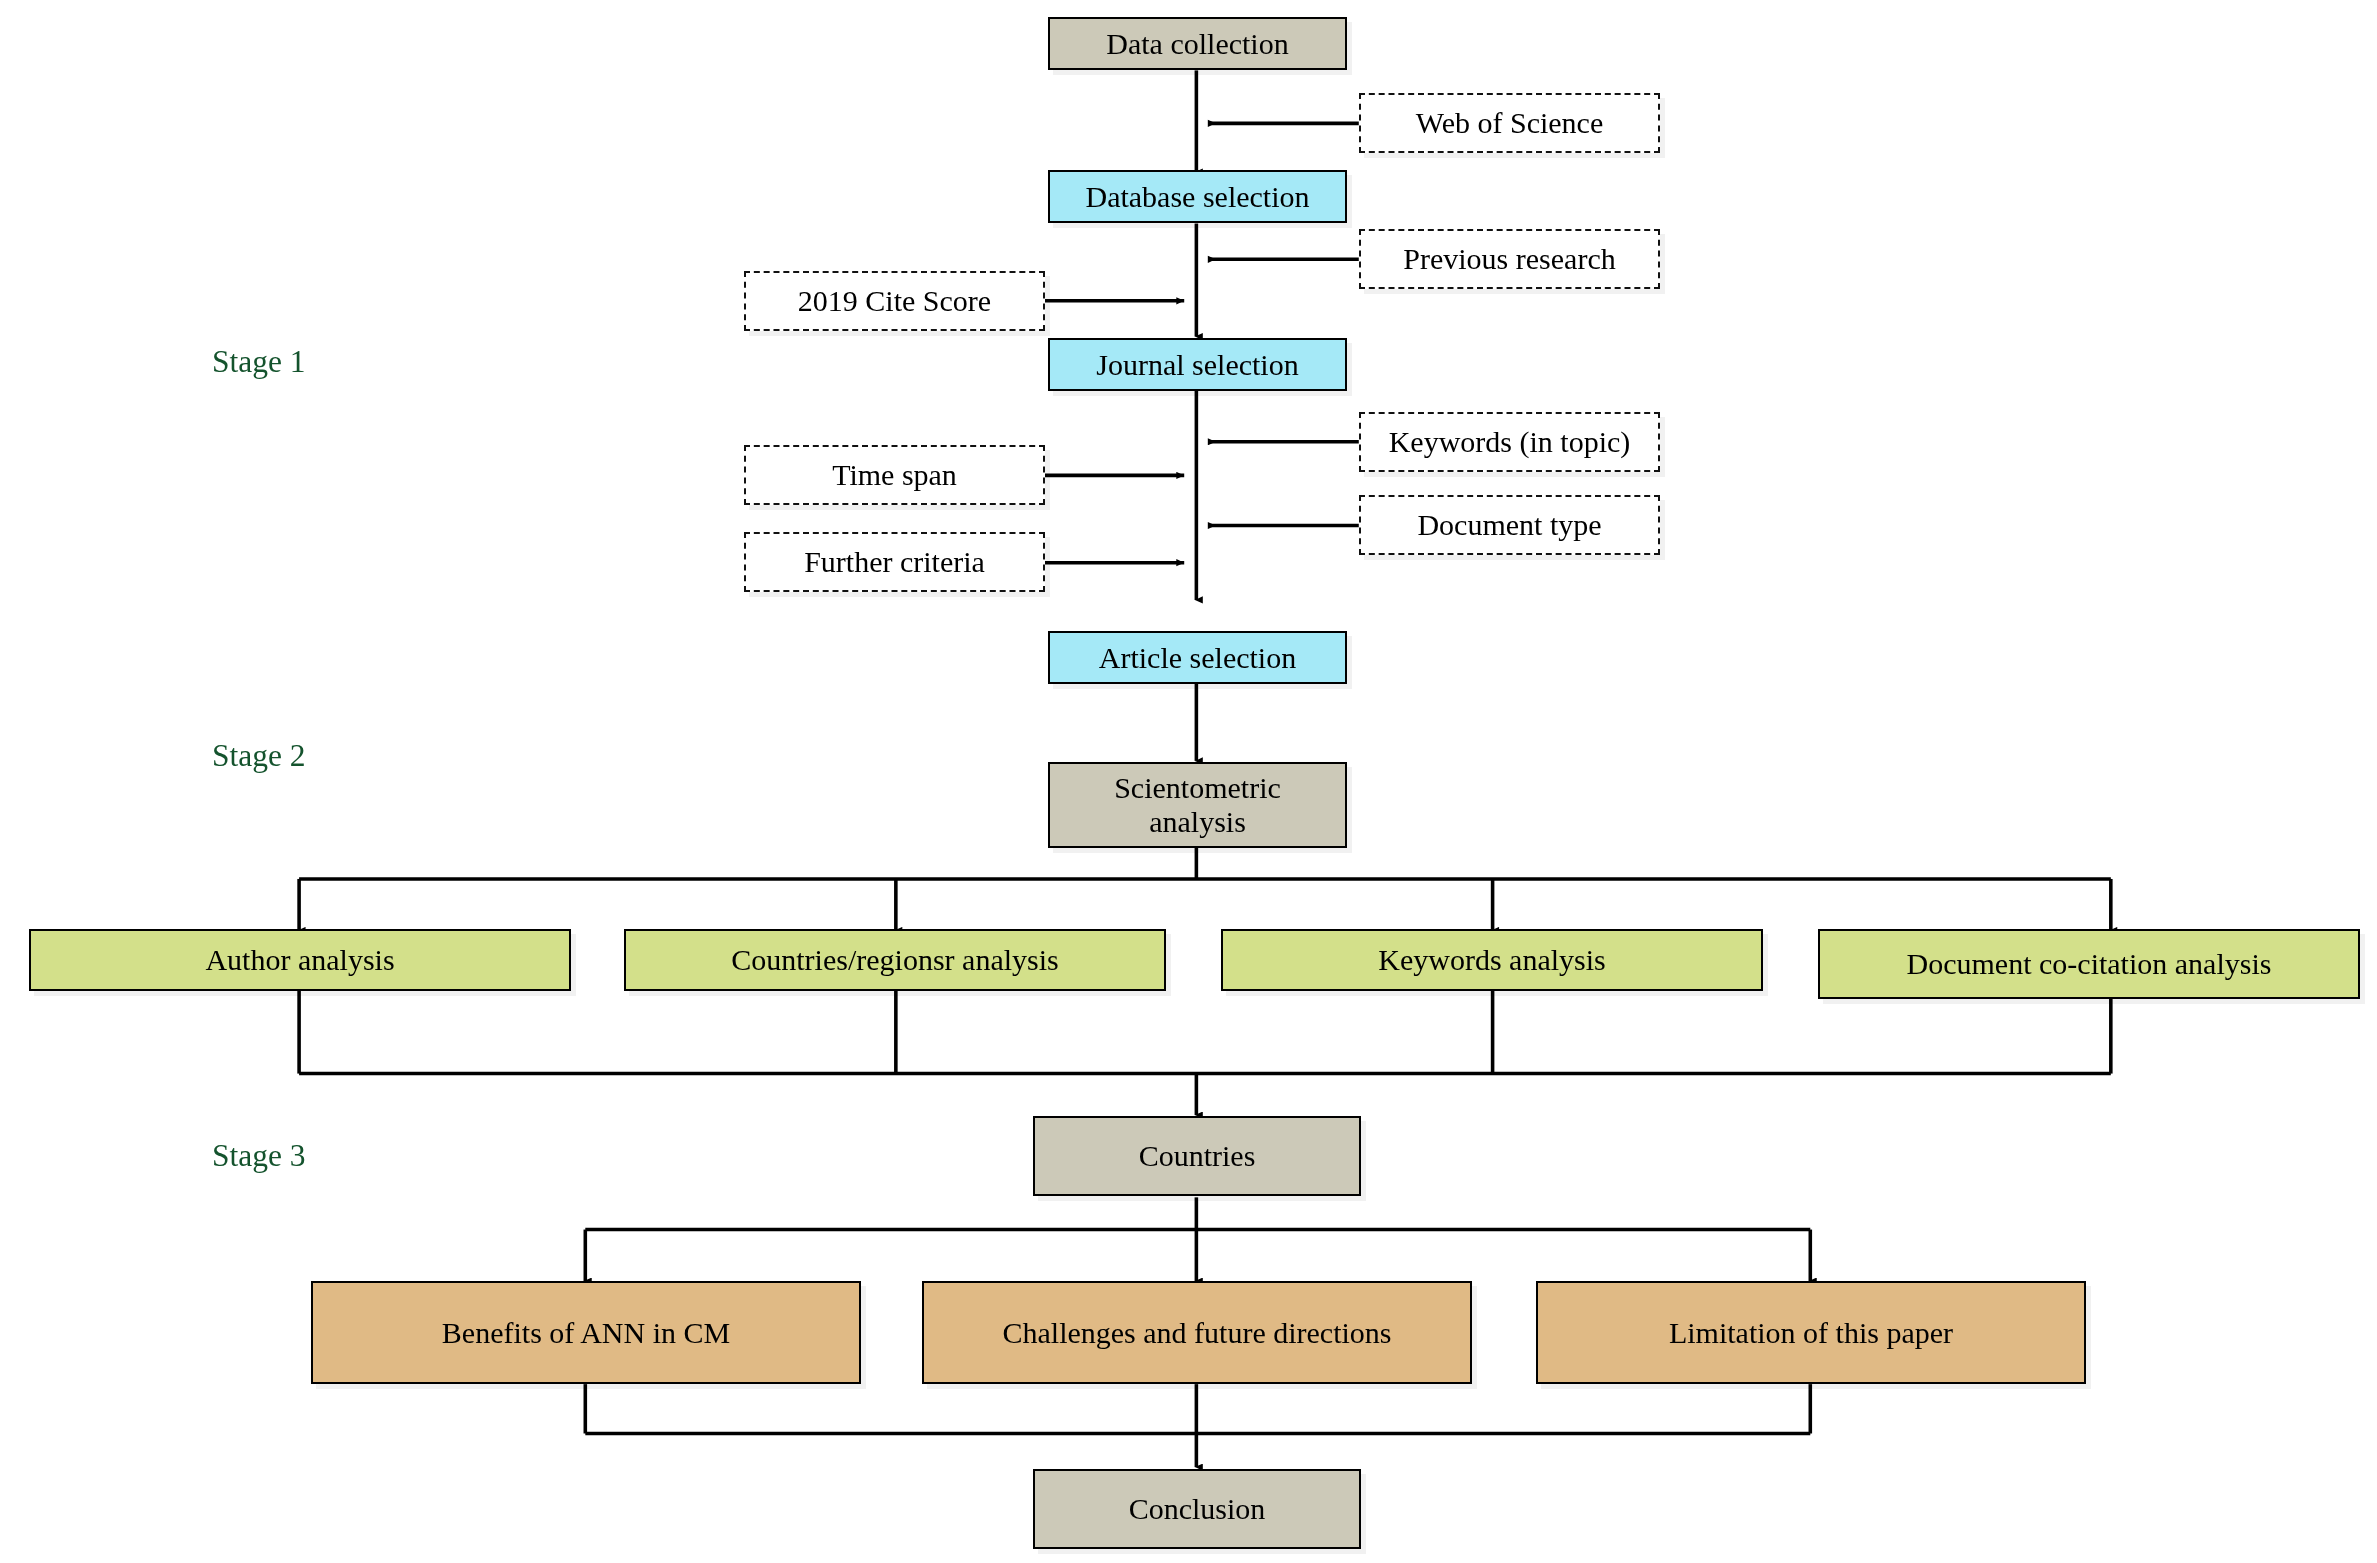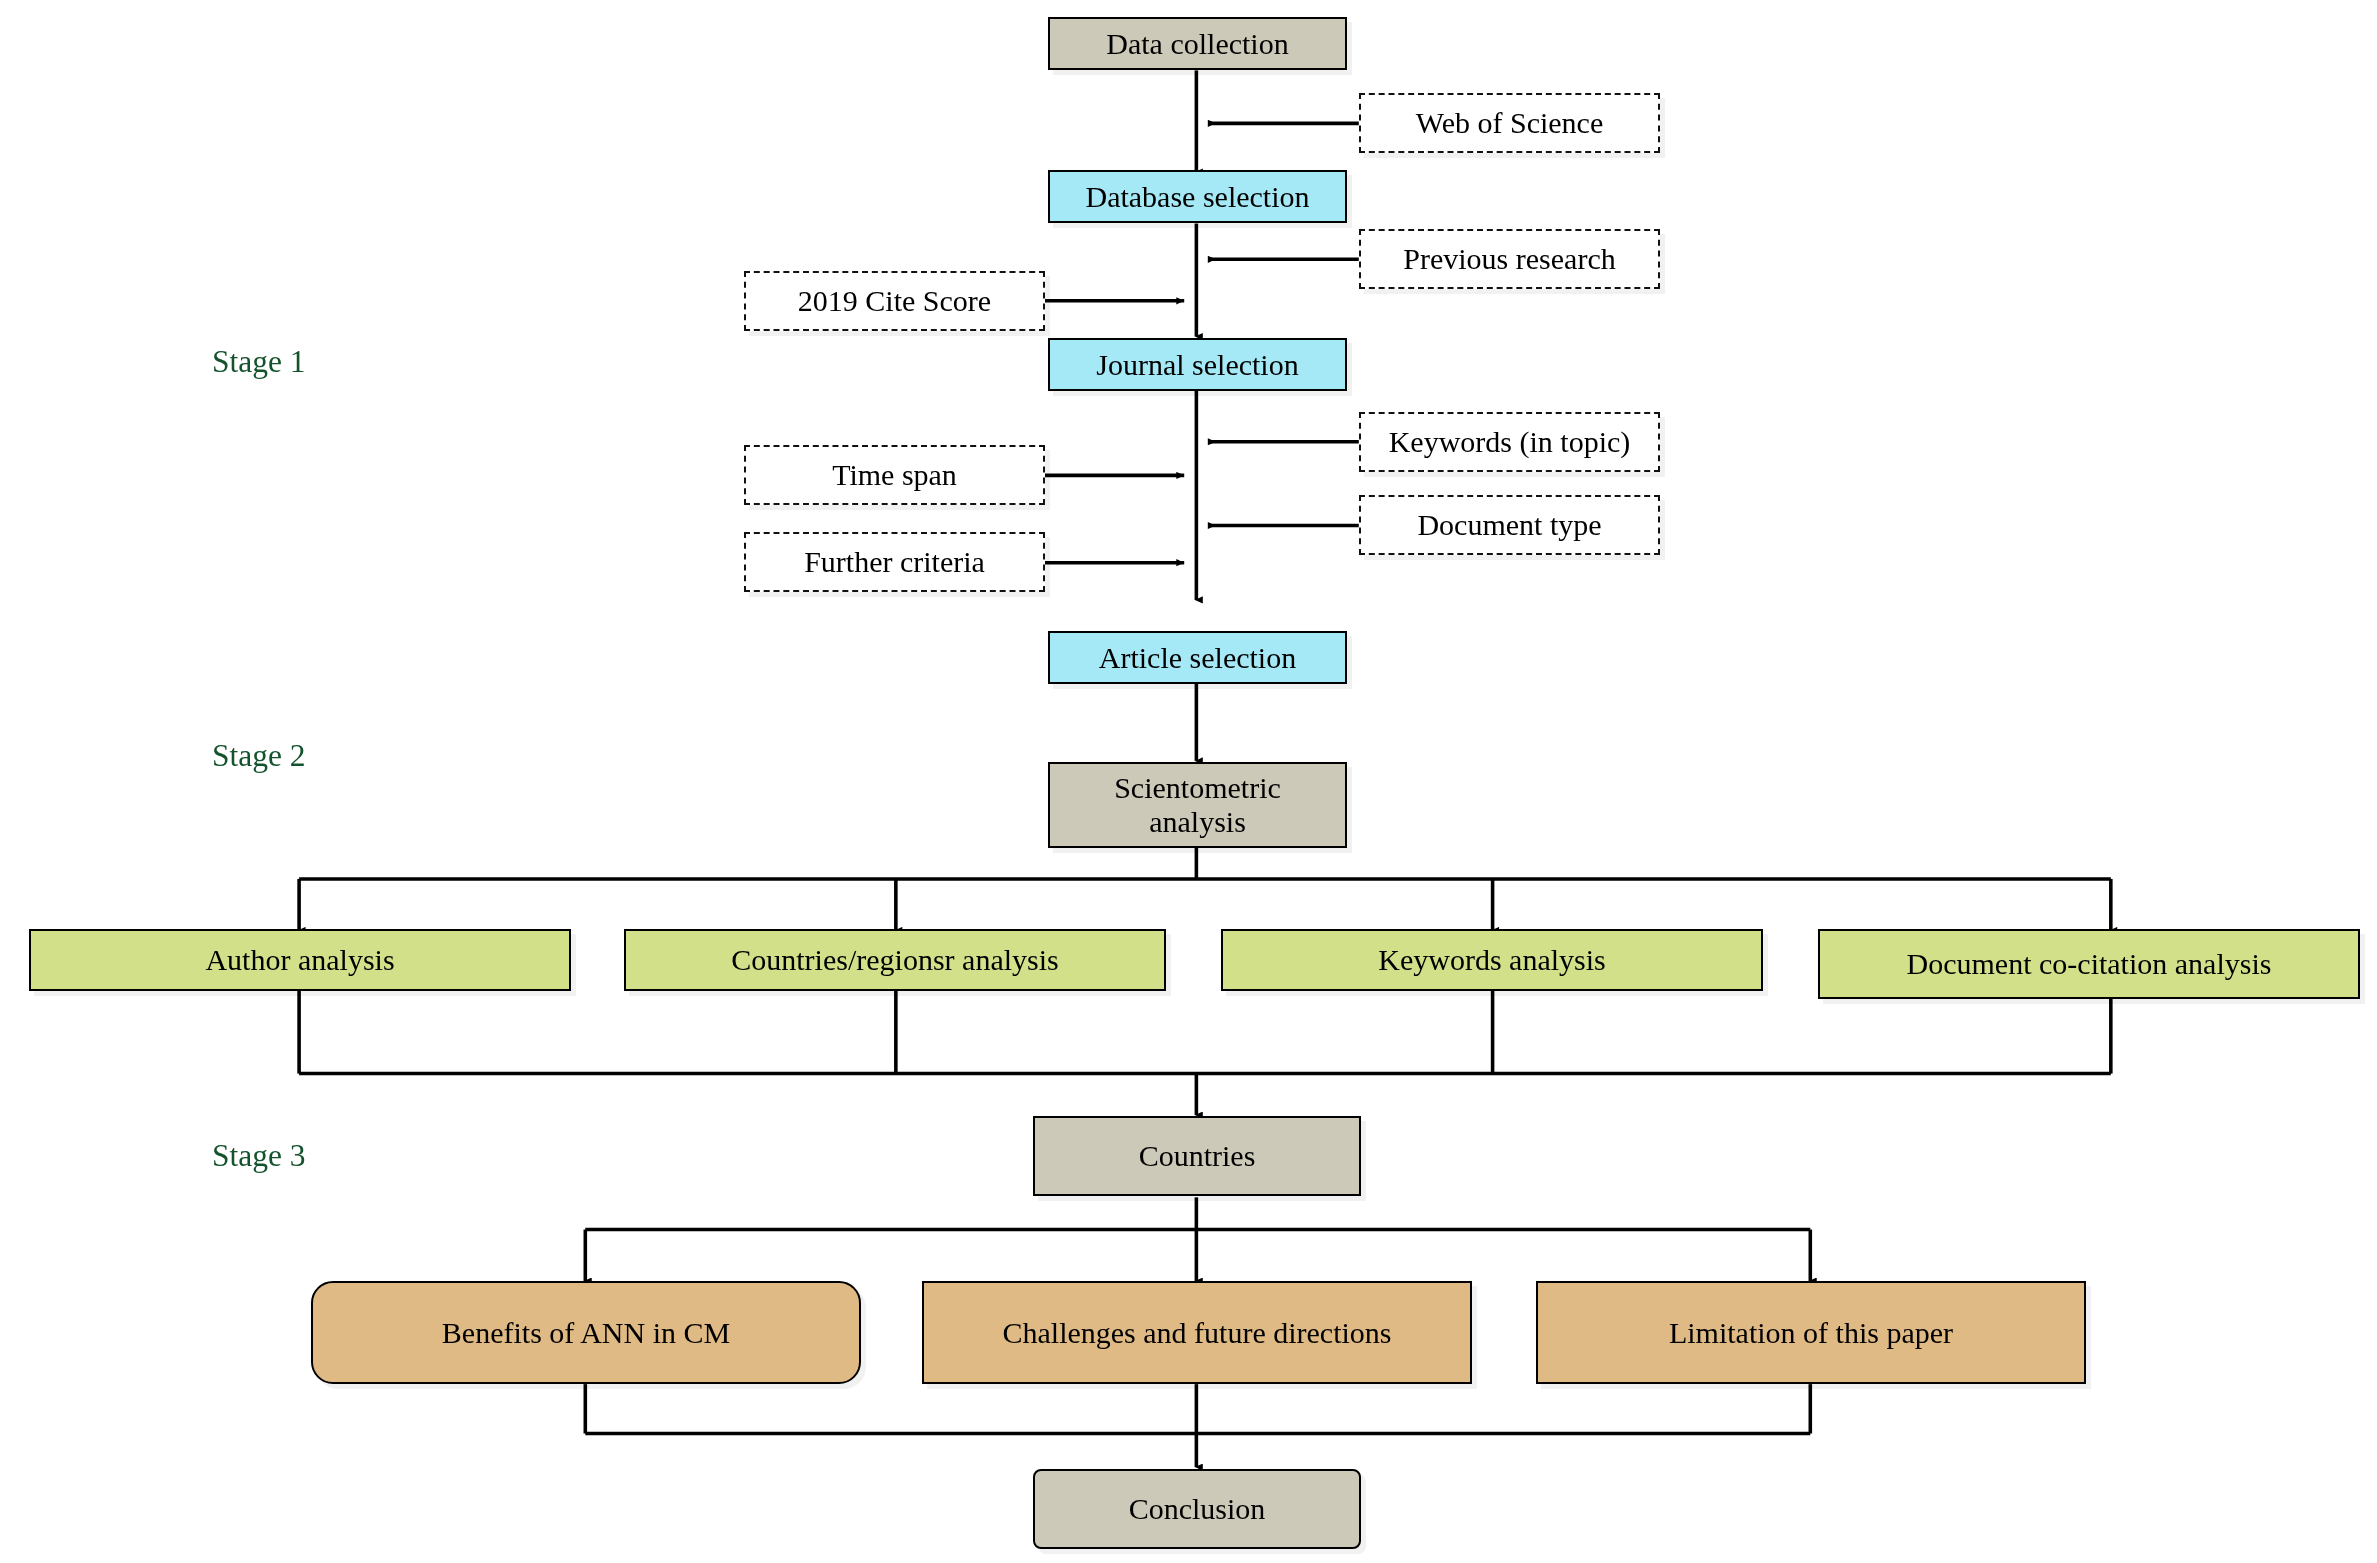--- a/index.html
+++ b/index.html
@@ -195,30 +195,30 @@
   </div>
 
   <div class="node solid fill-green" style="left:1818px; top:929px; width:542px; height:70px; font-size:30px;">
     <span class="node-text">Document co-citation analysis</span>
   </div>
 
   <div class="node solid fill-gray" style="left:1033px; top:1116px; width:328px; height:80px; font-size:30px;">
     <span class="node-text">Countries</span>
   </div>
 
-  <div class="node solid fill-orange" style="left:311px; top:1281px; width:550px; height:103px; font-size:30px;border-radius:22px;">
+  <div class="node solid fill-orange" style="left:311px; top:1281px; width:550px; height:103px; font-size:30px;">
     <span class="node-text">Benefits of ANN in CM</span>
   </div>
 
   <div class="node solid fill-orange" style="left:922px; top:1281px; width:550px; height:103px; font-size:30px;">
     <span class="node-text">Challenges and future directions</span>
   </div>
 
   <div class="node solid fill-orange" style="left:1536px; top:1281px; width:550px; height:103px; font-size:30px;">
     <span class="node-text">Limitation of this paper</span>
   </div>
 
-  <div class="node solid fill-gray" style="left:1033px; top:1469px; width:328px; height:80px; font-size:30px;border-radius:8px;">
+  <div class="node solid fill-gray" style="left:1033px; top:1469px; width:328px; height:80px; font-size:30px;">
     <span class="node-text">Conclusion</span>
   </div>
 
 </div>
 
 
 </body></html>

